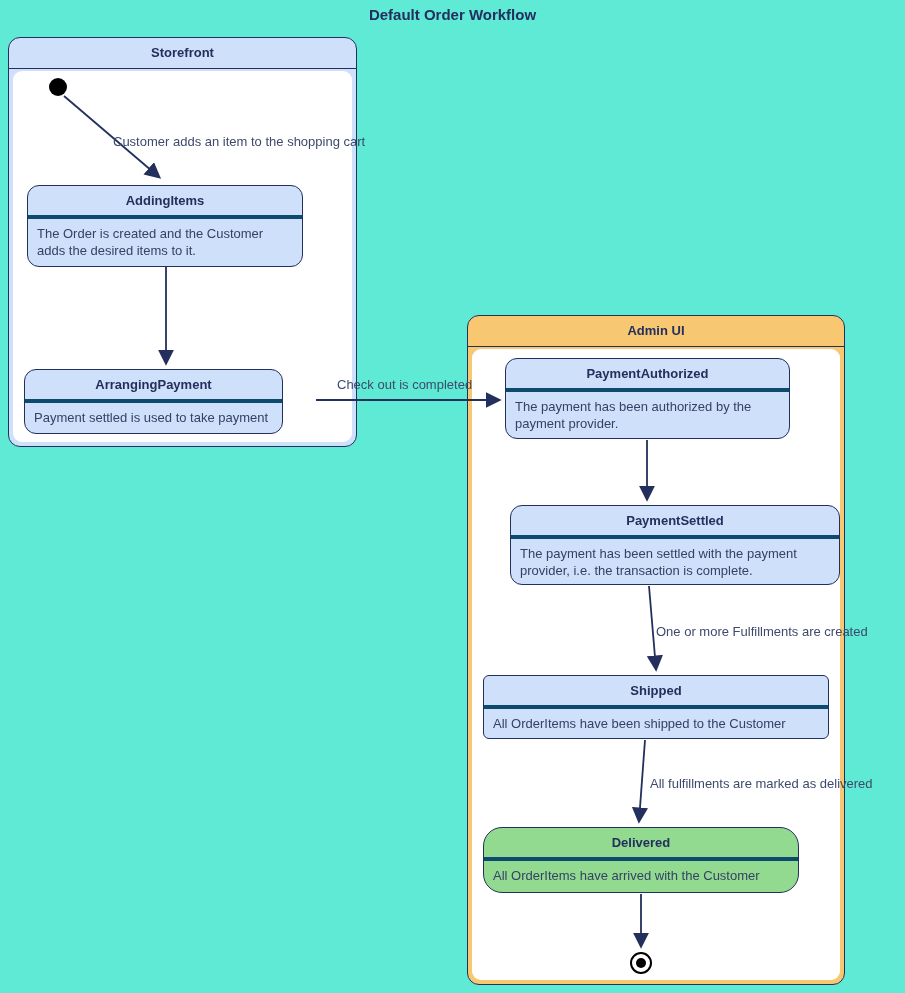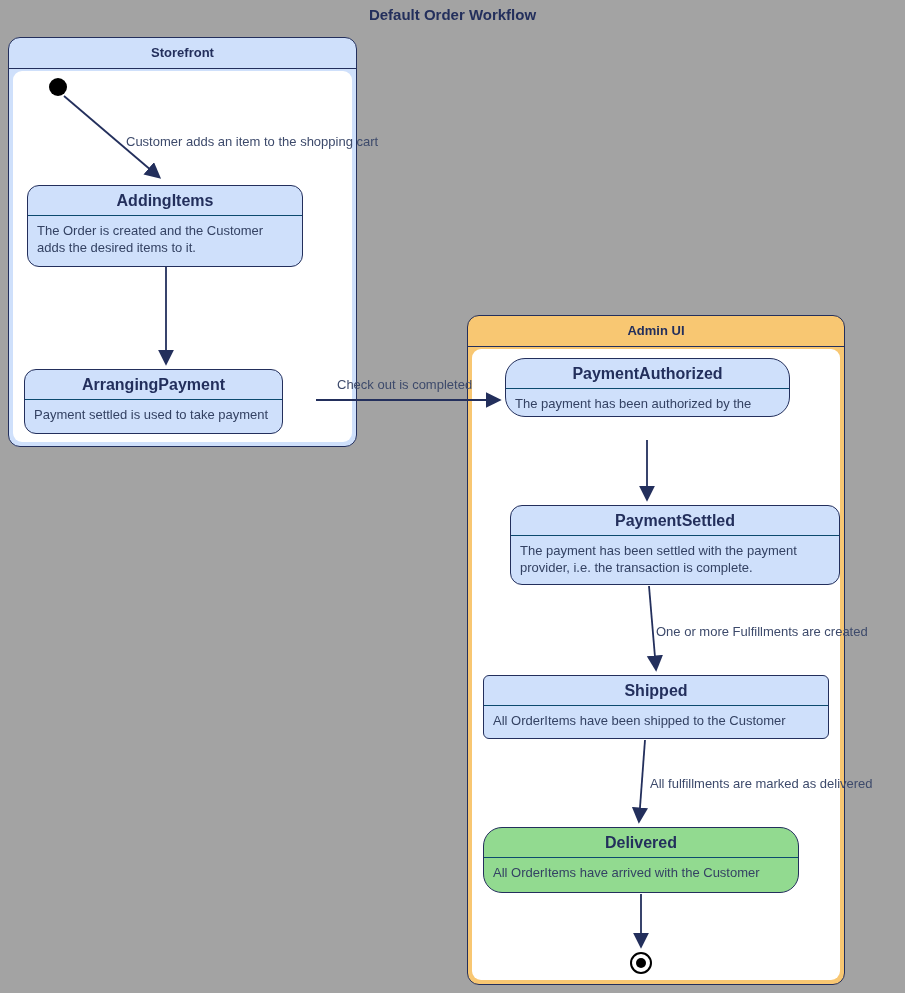--- a/index.html
+++ b/index.html
@@ -1,20 +1,20 @@
 <!DOCTYPE html>
 <html><head>
 <meta charset="utf-8">
 <style>
   html, body { margin: 0; padding: 0; background: #ffffff; }
   #canvas {
     position: relative;
     width: 905px;
     height: 993px;
-    background: #a3a3a3;
+    background: #5eead4;
     font-family: "Liberation Sans", "DejaVu Sans", sans-serif;
     overflow: hidden;
   }
   .diagram-title {
     position: absolute;
     top: 6px; left: 0; width: 905px;
     text-align: center;
     font-size: 15px;
     font-weight: bold;
     color: #232f5c;
@@ -51,34 +51,34 @@
     border-radius: 12px;
     box-sizing: border-box;
     overflow: hidden;
   }
   .state.green { background: #92da90; }
   .state-title {
     height: 29px;
     display: flex;
     align-items: center;
     justify-content: center;
-    font-size: 16px;
+    font-size: 13px;
     font-weight: bold;
     color: #232f5c;
-    border-bottom: 1px solid #0c4a6e;
+    border-bottom: 4px solid #0c4a6e;
   }
   .state-body {
     padding: 6px 9px;
     font-size: 13px;
     line-height: 17px;
     color: #344263;
   }
   #st-adding     { left: 27px;  top: 185px; width: 276px; height: 82px; }
   #st-arranging  { left: 24px;  top: 369px; width: 259px; height: 65px; }
-  #st-authorized { left: 505px; top: 358px; width: 285px; height: 59px; border-radius: 20px; }
+  #st-authorized { left: 505px; top: 358px; width: 285px; height: 81px; }
   #st-settled    { left: 510px; top: 505px; width: 330px; height: 80px; }
   #st-shipped    { left: 483px; top: 675px; width: 346px; height: 64px; border-radius: 6px; }
   #st-delivered  { left: 483px; top: 827px; width: 316px; height: 66px; border-radius: 19px; }
   
   .start-node {
     position: absolute;
     left: 49px; top: 78px;
     width: 18px; height: 18px;
     border-radius: 50%;
     background: #000000;
@@ -99,21 +99,21 @@
     border-radius: 50%;
     background: #000000;
   }
   
   .edge-label {
     position: absolute;
     font-size: 13px;
     color: #3d4a6b;
     white-space: nowrap;
   }
-  #lbl-add      { left: 126px; top: 134px; text-align: center; }
+  #lbl-add      { left: 113px; top: 134px; text-align: center; }
   #lbl-checkout { left: 337px; top: 377px; }
   #lbl-fulfill  { left: 656px; top: 624px; }
   #lbl-marked   { left: 650px; top: 776px; }
   #arrows {
     position: absolute;
     left: 0; top: 0;
     pointer-events: none;
   }
 </style>
 </head>

